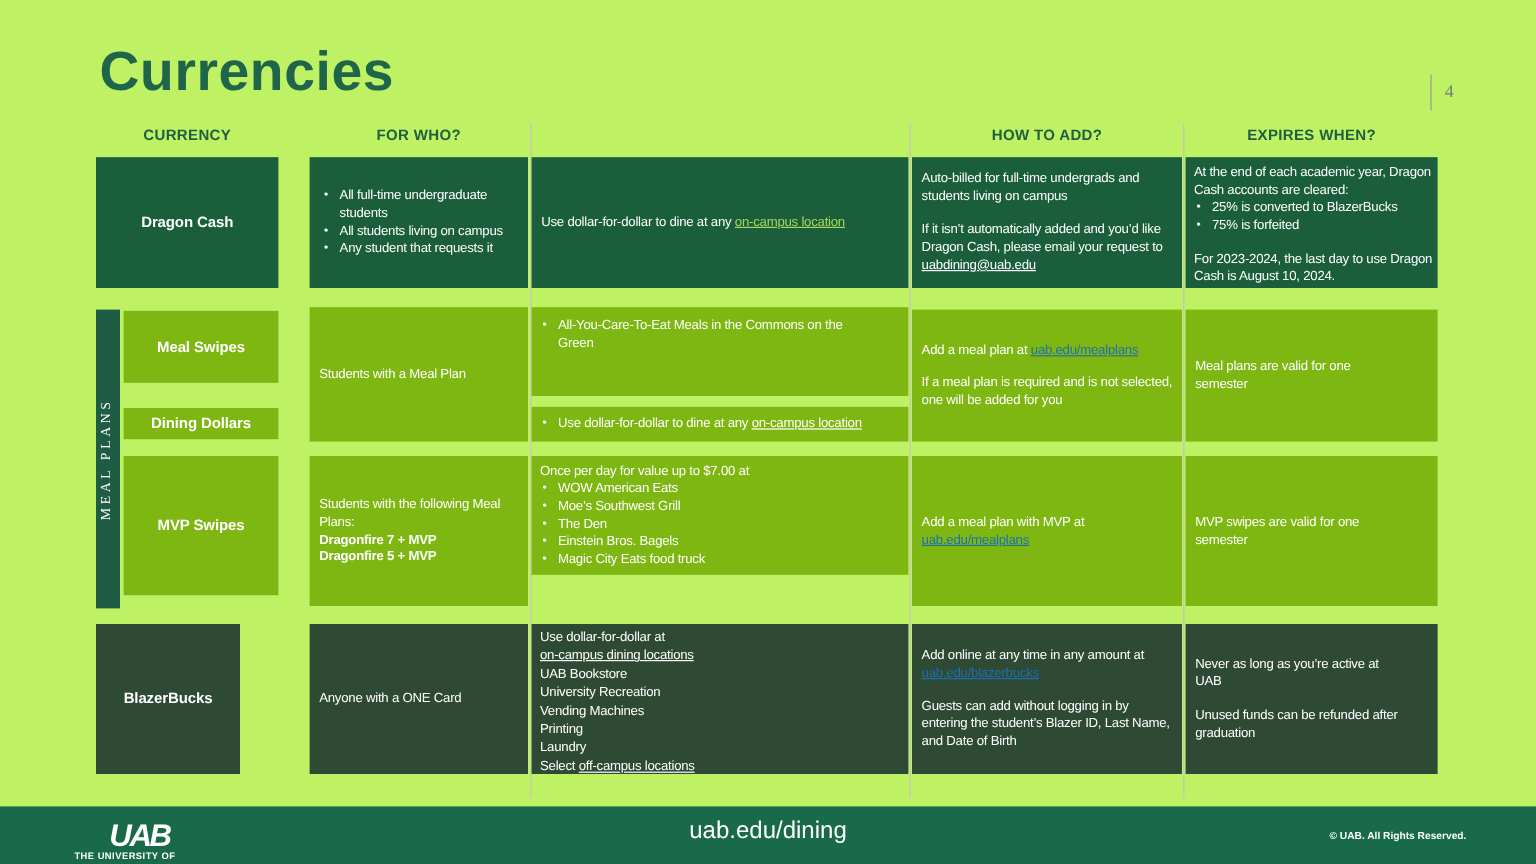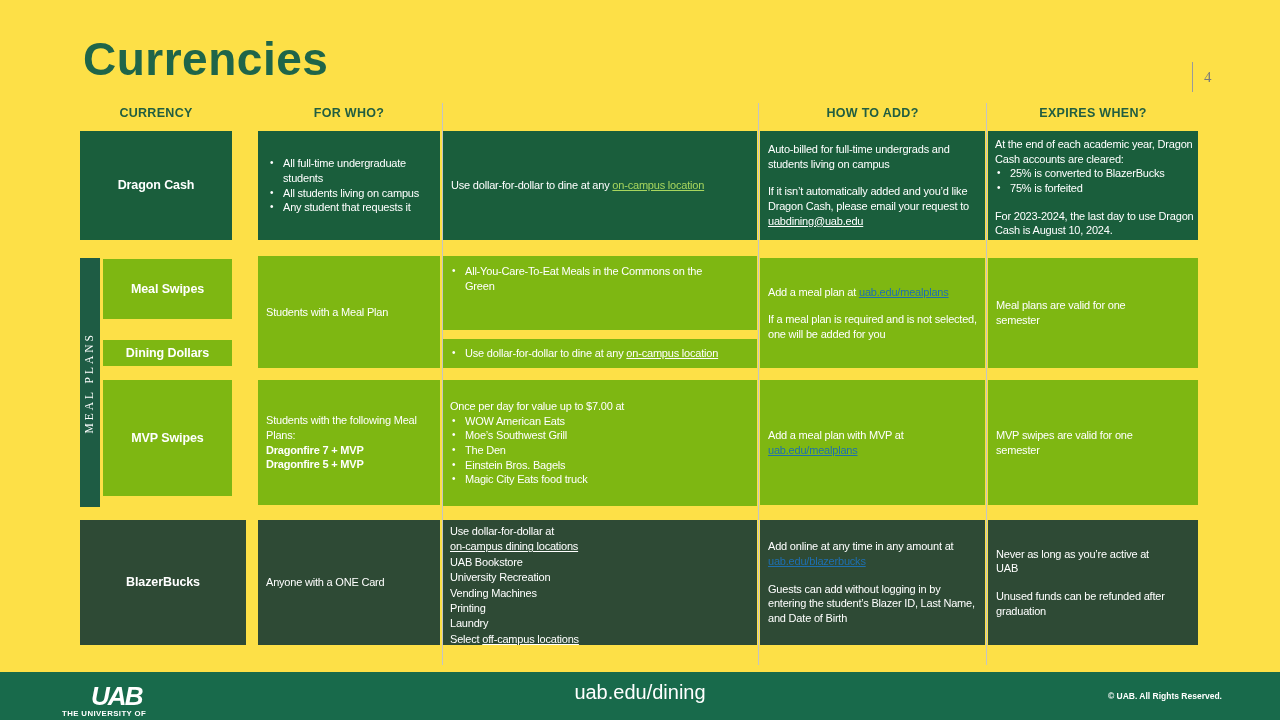--- a/index.html
+++ b/index.html
@@ -1,18 +1,18 @@
 <!DOCTYPE html>
 <html><head>
 <meta charset="utf-8">
 <style>
   * { margin:0; padding:0; box-sizing:border-box; }
   html,body { width:1280px; height:720px; background:#ffffff; overflow:hidden; }
   body { font-family:"Liberation Sans", sans-serif; }
-  .slide { position:relative; width:1280px; height:720px; background:#fde047; }
+  .slide { position:relative; width:1280px; height:720px; background:#bef264; }
 
   .title { position:absolute; left:83px; top:32px; font-size:46px; font-weight:800;
            color:#1F6549; letter-spacing:0.5px; }
 
   .pagenum-wrap { position:absolute; left:1192px; top:62px; display:flex; align-items:center; }
   .pagenum-line { width:1px; height:30px; background:#9a9a9a; }
   .pagenum { margin-left:11px; font-family:"Liberation Serif", serif; font-size:15px; color:#7a7a7a; }
 
   .divider { position:absolute; top:103px; height:562px; width:1px; background:#c4c4c4; }
   .d1 { left:442px; } .d2 { left:758px; } .d3 { left:986px; }
@@ -65,26 +65,26 @@
   .mvp-label { left:103px; top:380px; width:129px; height:116px; }
   .mp-who  { left:258px; top:256px; width:182px; height:112px; padding:0 4px 0 8px; }
   .ms-what { left:443px; top:256px; width:314px; height:74px; padding:8px 26px 0 7px; }
   .dd-what { left:443px; top:339px; width:314px; height:29px; padding:0 4px 0 7px;
              display:flex; align-items:center; }
   .mp-add  { left:760px; top:258px; width:225px; height:110px; padding:0 8px; }
   .mp-exp  { left:988px; top:258px; width:210px; height:110px; padding:0 40px 0 8px; }
 
   
   .mvp-who  { left:258px; top:380px; width:182px; height:125px; padding:0 4px 0 8px; }
-  .mvp-what { left:443px; top:380px; width:314px; height:126px; padding:0 6px 0 7px; }
+  .mvp-what { left:443px; top:380px; width:314px; height:99px; padding:0 6px 0 7px; }
   .mvp-add  { left:760px; top:380px; width:225px; height:125px; padding:0 8px; }
   .mvp-exp  { left:988px; top:380px; width:210px; height:125px; padding:0 40px 0 8px; }
 
   
-  .bb-label { left:80px;  top:520px; width:166px; height:125px; }
+  .bb-label { left:80px;  top:520px; width:120px; height:125px; }
   .bb-who   { left:258px; top:520px; width:182px; height:125px; padding:0 4px 0 8px; }
   .bb-what  { left:443px; top:520px; width:314px; height:125px; padding:4px 6px 0 7px; line-height:1.4; }
   .bb-add   { left:760px; top:520px; width:225px; height:125px; padding:0 8px; }
   .bb-exp   { left:988px; top:520px; width:210px; height:125px; padding:0 28px 0 8px; }
 
   
   .footer { position:absolute; left:0; top:672px; width:1280px; height:48px; background:#186A4B; color:#fff; }
   .f-logo { position:absolute; left:55px; top:11px; display:flex; align-items:center;flex-direction:column; }
   .f-uab  { font-size:26px; font-weight:800; font-style:italic; letter-spacing:-2px; line-height:1; }
   .f-inst { margin-left:7px; font-size:7.8px; font-weight:700; letter-spacing:0.4px; line-height:1.25; }

